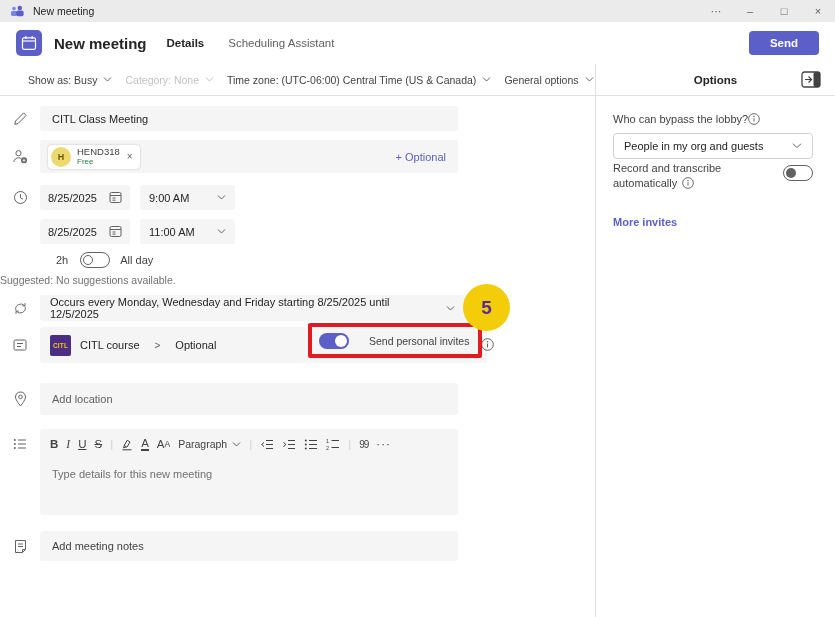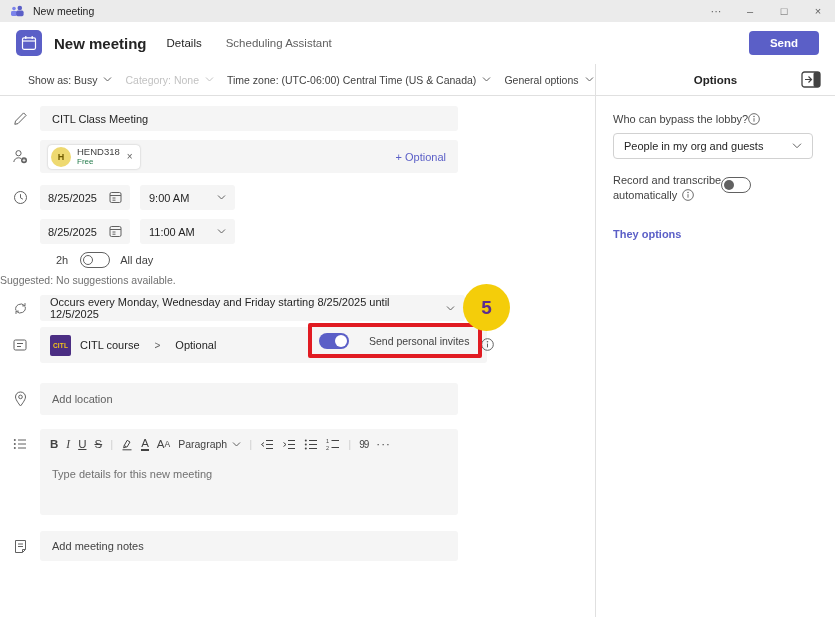--- a/index.html
+++ b/index.html
@@ -13,21 +13,21 @@
   .titlebar{height:22px;background:#ebebeb;display:flex;align-items:center;font-size:11px;color:#242424;}
   .tb-appicon{margin:0 8px 0 10px}
   .tb-title{font-size:10.5px}
   .tb-controls{margin-left:auto;display:flex;height:22px}
   .tb-btn{width:34px;text-align:center;line-height:22px;color:#5f5f5f;font-size:11px;cursor:default}
   
   .header{height:42px;display:flex;align-items:center;padding:0 16px;background:#fff}
   .hdr-icon{width:26px;height:26px;background:#5b5fc7;border-radius:5px;display:flex;align-items:center;justify-content:center;margin-right:12px}
   .hdr-title{font-size:15px;font-weight:bold;margin-right:20px}
   .tab{font-size:11.5px;margin-right:24px;color:#616161}
-  .tab.active{color:#242424;font-weight:normal}
+  .tab.active{color:#242424;font-weight:bold}
   .send-btn{margin-left:auto;background:#5b5fc7;color:#fff;font-size:11.5px;font-weight:bold;padding:6px 21px;border-radius:4px;cursor:pointer}
   
   .content{display:flex;height:553px}
   .main{width:595px;position:relative;flex:none}
   .panel{flex:1;border-left:1px solid #e0e0e0}
   
   .mtoolbar{height:31px;border-bottom:1px solid #e0e0e0;display:flex;align-items:center;padding-left:28px;font-size:10.5px;color:#424242;gap:13px;white-space:nowrap}
   .mt-item{display:flex;align-items:center;gap:6px;cursor:pointer}
   .mt-item.disabled{color:#c2c2c2}
   
@@ -105,21 +105,21 @@
   
   .notes-row{margin-top:16px}
   .notes-field{width:418px;height:30px;padding-left:12px;color:#424242}
   
   .panel-header{height:31px;border-bottom:1px solid #e0e0e0;display:flex;align-items:center;justify-content:center;position:relative}
   .panel-title{font-size:11.5px;font-weight:bold}
   .panel-collapse{position:absolute;right:14px;top:7px;cursor:pointer}
   .panel-body{padding:17px 22px 0 17px}
   .lobby-label{display:flex;align-items:center;font-size:11px;color:#424242}
   .lobby-select{margin-top:8px;height:24px;border:1px solid #d1d1d1;border-radius:4px;display:flex;align-items:center;justify-content:space-between;padding:0 10px;font-size:11px;color:#242424;cursor:pointer;background:#fff}
-  .record-row{margin-top:14px;display:flex;justify-content:flex-start;align-items:flex-start}
+  .record-row{margin-top:2px;display:flex;justify-content:space-between;align-items:flex-start}
   .record-label{font-size:11px;color:#424242;line-height:14.5px}
   .record-label .iline{display:flex;align-items:center;gap:5px}
   .record-row .toggle{margin-top:4px}
   .more-options{margin-top:26px;color:#5b5fc7;font-size:11px;font-weight:bold;cursor:pointer}
 </style>
 </head>
 <body>
 
 <div class="titlebar">
   <span class="tb-appicon">
@@ -479,16 +479,16 @@
                   <line x1="6.5" y1="5.6" x2="6.5" y2="9.4" stroke="#616161"></line>
                   <circle cx="6.5" cy="3.7" r=".8" fill="#616161"></circle>
                 </svg>
             </span>
           </div>
         </div>
         <div class="toggle off filled">
             <div class="knob"></div>
           </div>
       </div>
-      <div class="more-options">They options</div>
+      <div class="more-options">More invites</div>
     </div>
   </div>
 </div>
 
 </body></html>

